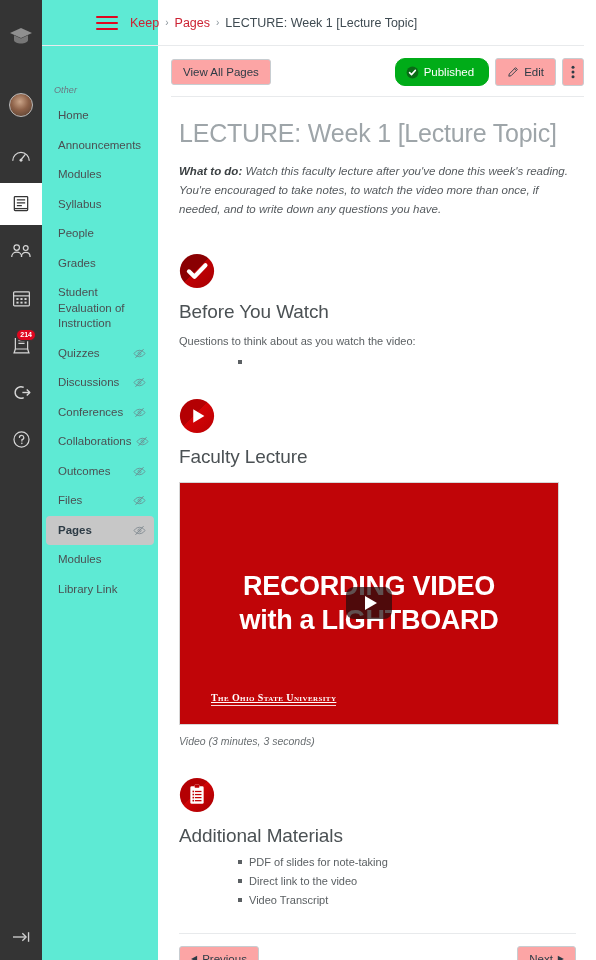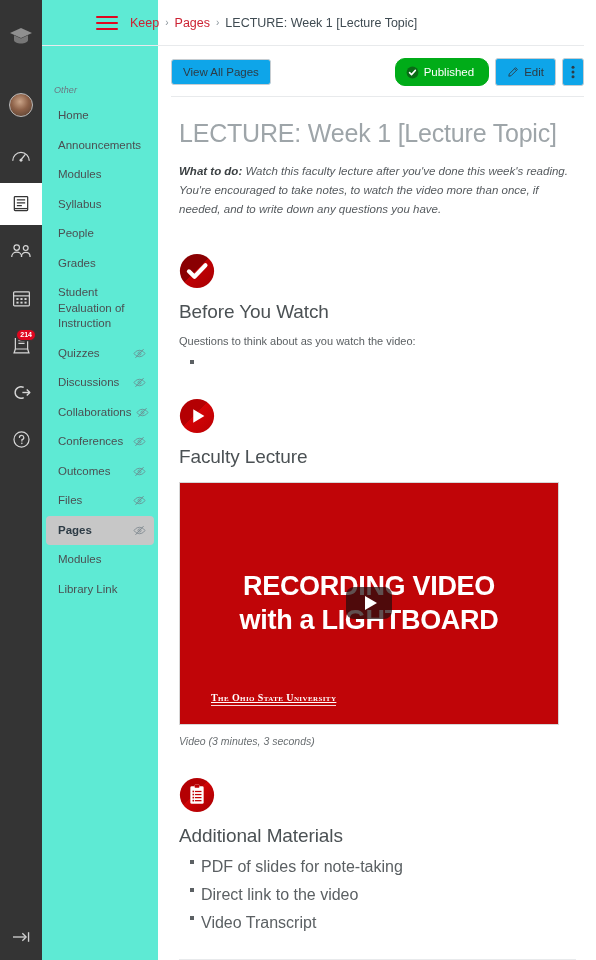--- a/index.html
+++ b/index.html
@@ -84,21 +84,21 @@
   .crumb-sep { font-size: 10px; color: #8b959c; margin: 0 6px; }
 
   .action-bar {
     display: flex; align-items: center;
     padding: 12px 0 10px 0;
     border-bottom: 1px solid #e8eaec;
   }
   .btn {
     font-family: "Liberation Sans", sans-serif;
     font-size: 11.5px; color: #2d3b45;
-    background: #0ea5e9;
+    background: #fca5a5;
     border: 1px solid #c7cdd1;
     border-radius: 3px;
     padding: 6px 11px;
     cursor: pointer;
     display: inline-flex; align-items: center; gap: 5px;
     white-space: nowrap;
   }
   .btn-published {
     background: #00ac18; border-color: #00ac18; color: #fff; font-weight: normal;
     padding: 6px 14px 6px 10px;
@@ -123,21 +123,21 @@
 
   .section { padding-top: 30px; }
   .sec-icon { width: 36px; height: 36px; border-radius: 50%; display:block; }
   .sec-heading {
     font-size: 19px; font-weight: 400; color: #4b5154;
     padding: 12px 0 0 0; letter-spacing: -0.1px;
   }
   .sec-sub { font-size: 11px; color: #5b6063; padding-top: 12px; }
   ul.bullets { list-style: none; padding: 6px 0 0 22px; }
   ul.bullets li {
-    font-size: 16px; color: #5b6063; line-height: 1.75; position: relative;
+    font-size: 11px; color: #5b6063; line-height: 1.75; position: relative; margin-left: 48px;
   }
   ul.bullets li::before {
     content: ""; position: absolute; left: -11px; top: 7px;
     width: 4px; height: 4px; background: #5b6063;
   }
   ul.bullets li.empty { height: 15px; }
 
   
   .video-wrap {
     margin-top: 14px;
@@ -318,31 +318,31 @@
           <span class="cn-label">Discussions</span>
           <span style="display: inline-flex;">
             <svg class="cn-eye" viewBox="0 0 16 16" fill="none" stroke="#6b7780" stroke-width="1.1">
               <path d="M1.3 8S3.6 4 8 4s6.7 4 6.7 4-2.3 4-6.7 4S1.3 8 1.3 8z"></path>
               <circle cx="8" cy="8" r="1.9"></circle>
               <path d="M3 13.4 L13 2.6" stroke-width="1.2"></path>
             </svg>
           </span>
         </div>
         <div class="cn-item">
+          <span class="cn-label">Conferences</span>
+          <span style="display: inline-flex;">
+            <svg class="cn-eye" viewBox="0 0 16 16" fill="none" stroke="#6b7780" stroke-width="1.1">
+              <path d="M1.3 8S3.6 4 8 4s6.7 4 6.7 4-2.3 4-6.7 4S1.3 8 1.3 8z"></path>
+              <circle cx="8" cy="8" r="1.9"></circle>
+              <path d="M3 13.4 L13 2.6" stroke-width="1.2"></path>
+            </svg>
+          </span>
+        </div>
+        <div class="cn-item">
           <span class="cn-label">Collaborations</span>
-          <span style="display: inline-flex;">
-            <svg class="cn-eye" viewBox="0 0 16 16" fill="none" stroke="#6b7780" stroke-width="1.1">
-              <path d="M1.3 8S3.6 4 8 4s6.7 4 6.7 4-2.3 4-6.7 4S1.3 8 1.3 8z"></path>
-              <circle cx="8" cy="8" r="1.9"></circle>
-              <path d="M3 13.4 L13 2.6" stroke-width="1.2"></path>
-            </svg>
-          </span>
-        </div>
-        <div class="cn-item">
-          <span class="cn-label">Conferences</span>
           <span style="display: inline-flex;">
             <svg class="cn-eye" viewBox="0 0 16 16" fill="none" stroke="#6b7780" stroke-width="1.1">
               <path d="M1.3 8S3.6 4 8 4s6.7 4 6.7 4-2.3 4-6.7 4S1.3 8 1.3 8z"></path>
               <circle cx="8" cy="8" r="1.9"></circle>
               <path d="M3 13.4 L13 2.6" stroke-width="1.2"></path>
             </svg>
           </span>
         </div>
         <div class="cn-item">
           <span class="cn-label">Outcomes</span>

